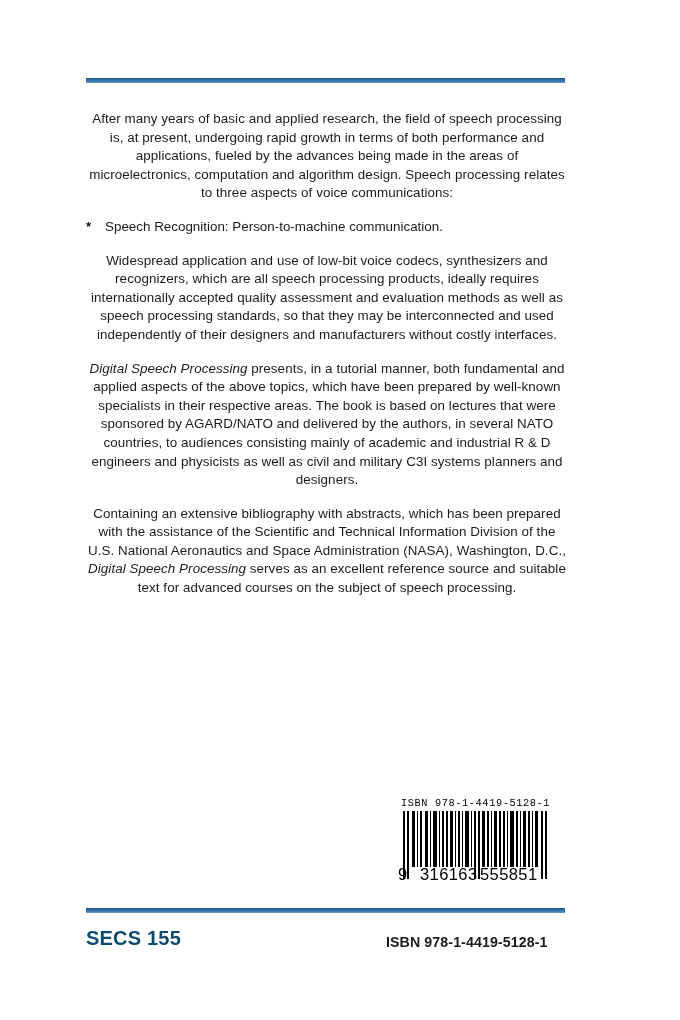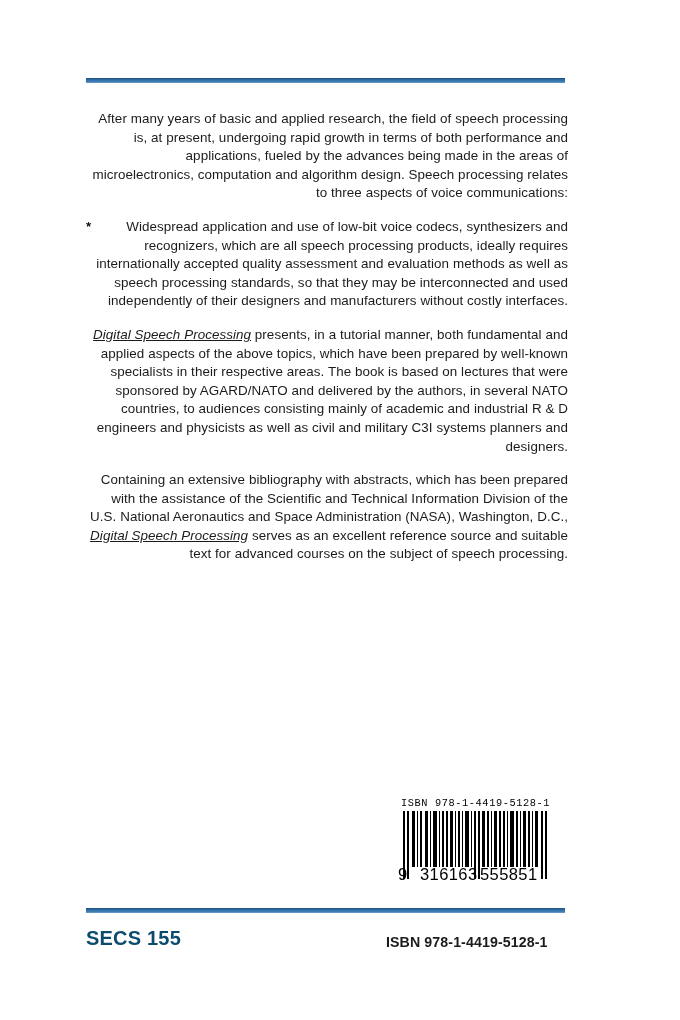--- a/index.html
+++ b/index.html
@@ -34,27 +34,26 @@
     position: absolute;
     left: 86px;
     top: 110px;
     width: 482px;
   }
   .para {
     font-size: 13.4px;
     line-height: 18.6px;
     letter-spacing: 0.005em;
     margin: 0 0 15px 0;
-    text-align: right;
+    text-align: center;
     color: #1b1b1b;
     font-weight: 500;
   }
   .title-italic {
     font-style: italic;
-    text-decoration: underline;
   }
 
   
   .bullets {
     margin: 0 0 14px 0;
     padding: 0;
     list-style: none;
   }
   .bullet-item {
     position: relative;
@@ -157,20 +156,21 @@
 
     <ul class="bullets list-block">
       <li class="bullet-item">
         <span class="bullet-mark">*</span>
       </li>
       <li class="bullet-item">
         <span class="bullet-mark">*</span>
       </li>
       <li class="bullet-item">
         <span class="bullet-mark">*</span>
+        <span>Speech Recognition: Person-to-machine communication.</span>
       </li>
     </ul>
 
     <p class="para">Widespread application and use of low-bit voice codecs, synthesizers and recognizers, which are all speech processing products, ideally requires internationally accepted quality assessment and evaluation methods as well as speech processing standards, so that they may be interconnected and used independently of their designers and manufacturers without costly interfaces.</p>
 
     <p class="para"><span class="title-italic">Digital Speech Processing</span><span> presents, in a tutorial manner, both fundamental and applied aspects of the above topics, which have been prepared by well-known specialists in their respective areas. The book is based on lectures that were sponsored by AGARD/NATO and delivered by the authors, in several NATO countries, to audiences consisting mainly of academic and industrial R &amp; D engineers and physicists as well as civil and military C3I systems planners and designers.</span></p>
 
     <p class="para"><span>Containing an extensive bibliography with abstracts, which has been prepared with the assistance of the Scientific and Technical Information Division of the U.S. National Aeronautics and Space Administration (NASA), Washington, D.C., </span><span class="title-italic">Digital Speech Processing</span><span> serves as an excellent reference source and suitable text for advanced courses on the subject of speech processing.</span></p>
 
   </div>

